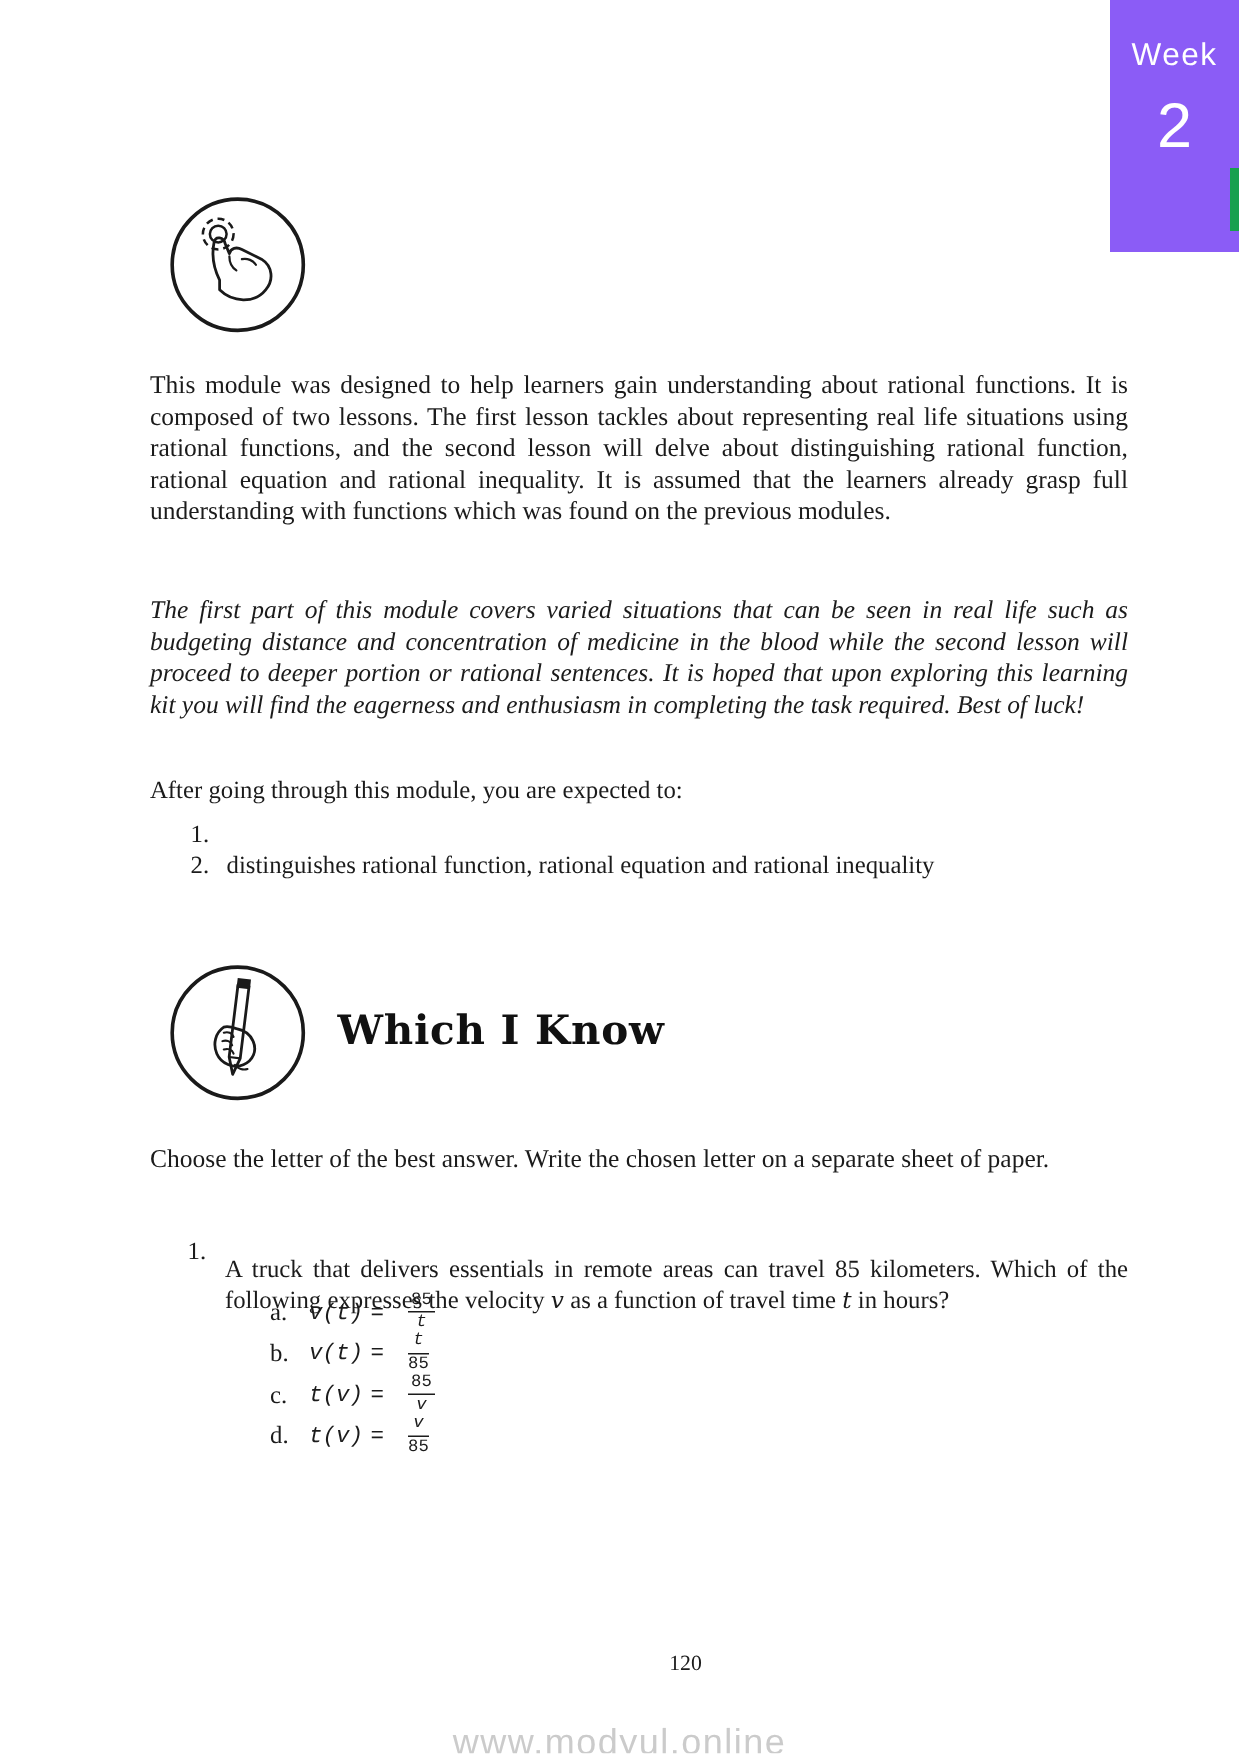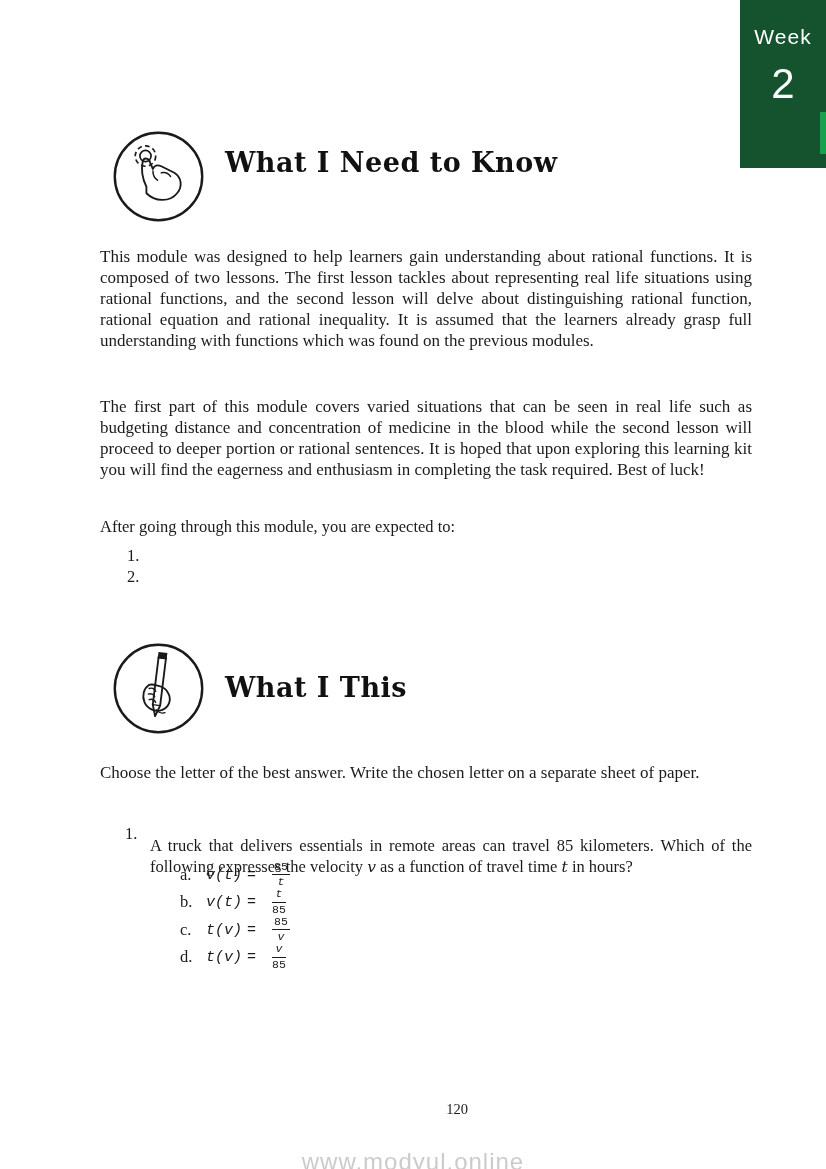--- a/index.html
+++ b/index.html
@@ -4,21 +4,21 @@
 <style>
   html,body { margin:0; padding:0; background:#ffffff; }
   #page {
     position:relative; width:826px; height:1169px; background:#ffffff;
     font-family:"Liberation Serif", serif; color:#1b1b1b; overflow:hidden;
   }
 
   
   .week-badge {
     position:absolute; left:740px; top:0; width:86px; height:168px;
-    background:#14532d; color:#ffffff; text-align:center;
+    background:#8b5cf6; color:#ffffff; text-align:center;
     font-family:"Liberation Sans", sans-serif;
   }
   .week-label { display:block; margin-top:25px; font-size:21px; letter-spacing:1px; }
   .week-number { display:block; margin-top:11px; font-size:42px; font-weight:400; }
   .edge-strip { position:absolute; left:820px; top:112px; width:6px; height:42px; background:#17a04e; }
 
   
   .icon-circle { position:absolute; width:93px; height:93px; }
   .icon-circle svg { width:100%; height:100%; }
   .sec1-icon { left:112px; top:130px; }
@@ -30,21 +30,21 @@
   }
   .sec1-title { top:147px; }
   .sec2-title { top:672px; }
 
   
   .para {
     position:absolute; left:100px; width:652px;
     font-size:17px; line-height:20.9px; text-align:justify;
   }
   .p1 { top:247px; }
-  .p2 { top:397px; }
+  .p2 { top:397px;font-style:italic; }
   .obj-intro { position:absolute; left:100px; top:517px; font-size:16.5px; line-height:20.9px; }
   .objectives { position:absolute; left:127px; top:545px; width:625px; font-size:16.5px; line-height:21.2px; }
   .obj-row { display:flex; }
   .obj-num { width:24px; flex:0 0 24px; }
 
   .instructions { top:763px; }
 
   .question { position:absolute; left:125px; top:823px; width:627px; font-size:16.5px; line-height:21.2px; }
   .q-row { display:flex; }
   .q-num { width:25px; flex:0 0 25px; }
@@ -85,52 +85,52 @@
   <div class="icon-circle sec1-icon">
     <svg viewBox="0 0 100 100" fill="none" stroke="#1a1a1a">
       <circle cx="50" cy="50" r="47" stroke-width="2.6"></circle>
       <circle cx="36" cy="28" r="6" stroke-width="1.8"></circle>
       <circle cx="36" cy="28" r="11" stroke-width="1.8" stroke-dasharray="5 3.5"></circle>
       <path stroke-width="2" stroke-linejoin="round" stroke-linecap="round" d="M33,34 C31,44 33,53 37,61 L37,68 C46,77 62,78 70,68 C76,61 75,51 67,46 L53,39 C49,37 45,38 44,42 L41,35 C40,30 34,29 33,34 Z"></path>
       <path stroke-width="1.6" stroke-linecap="round" d="M53,46 C57,45 61,47 63,50"></path>
       <path stroke-width="1.6" stroke-linecap="round" d="M44,44 C44,48 46,52 49,54"></path>
     </svg>
   </div>
-  <div class="section-title sec1-title">What I Need to Know</div>
 
   <div class="para p1">This module was designed to help learners gain understanding about rational functions. It is composed of two lessons. The first lesson tackles about representing real life situations using rational functions, and the second lesson will delve about distinguishing rational function, rational equation and rational inequality. It is assumed that the learners already grasp full understanding with functions which was found on the previous modules.</div>
   <div class="para p2">The first part of this module covers varied situations that can be seen in real life such as budgeting distance and concentration of medicine in the blood while the second lesson will proceed to deeper portion or rational sentences. It is hoped that upon exploring this learning kit you will find the eagerness and enthusiasm in completing the task required. Best of luck!</div>
 
   <div class="obj-intro">After going through this module, you are expected to:</div>
 
   <div class="objectives">
     <div class="obj-row">
       <span class="obj-num">1.</span>
     </div>
     <div class="obj-row">
       <span class="obj-num">2.</span>
+      <span class="obj-text">distinguishes rational function, rational equation and rational inequality</span>
     </div>
   </div>
 
   <div class="icon-circle sec2-icon">
     <svg viewBox="0 0 100 100" fill="none" stroke="#1a1a1a">
       <circle cx="50" cy="50" r="47" stroke-width="2.6"></circle>
       <g transform="rotate(7 50 50)">
         <path stroke-width="2" stroke-linejoin="round" d="M46,16 L54,16 L54,68 L50,80 L46,68 Z"></path>
         <rect x="45.2" y="11" width="9.6" height="7" fill="#1a1a1a" stroke="none"></rect>
         <path stroke-width="1.5" d="M46,68 L54,68"></path>
       </g>
       <path stroke-width="2" stroke-linejoin="round" stroke-linecap="round" d="M40,46 C34,50 32,58 35,65 C38,72 47,76 54,73 C61,70 64,63 61,56 C59,51 54,48 49,47 C46,46 43,45 40,46 Z"></path>
       <path stroke-width="1.5" stroke-linecap="round" d="M40,50 C43,49 46,50 47,53"></path>
       <path stroke-width="1.5" stroke-linecap="round" d="M39,56 C42,55 45,56 46,59"></path>
       <path stroke-width="1.5" stroke-linecap="round" d="M40,62 C43,61 46,62 47,65"></path>
       <path stroke-width="1.5" stroke-linecap="round" d="M48,73 C50,76 54,77 57,76"></path>
     </svg>
   </div>
-  <div class="section-title sec2-title">What I This</div>
+  <div class="section-title sec2-title">Which I Know</div>
 
   <div class="para instructions">Choose the letter of the best answer. Write the chosen letter on a separate sheet of paper.</div>
 
   <div class="question">
     <div class="q-row">
       <span class="q-num">1.</span>
       <span class="q-text"><span>A truck that delivers essentials in remote areas can travel 85 kilometers. Which of the following expresses the velocity </span><i>v</i><span> as a function of travel time </span><i>t</i><span> in hours?</span></span>
     </div>
   </div>
 

